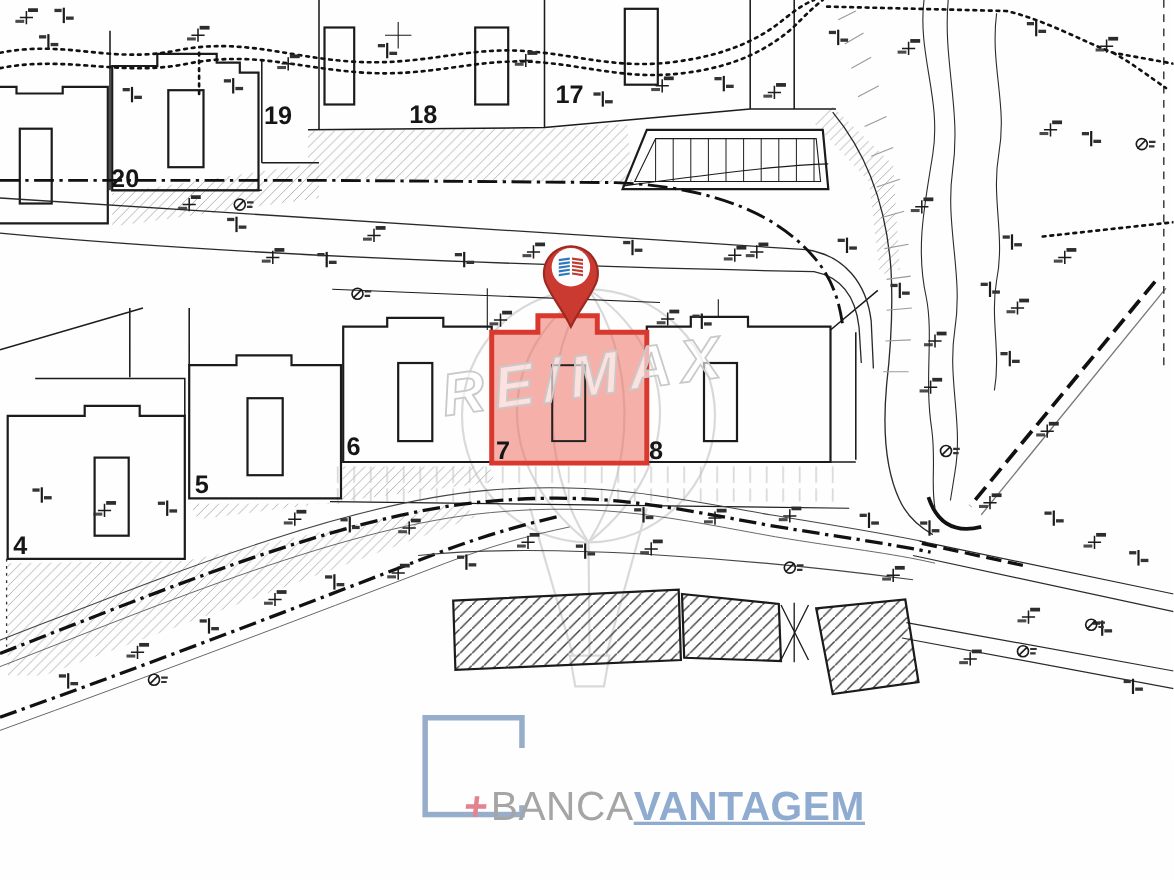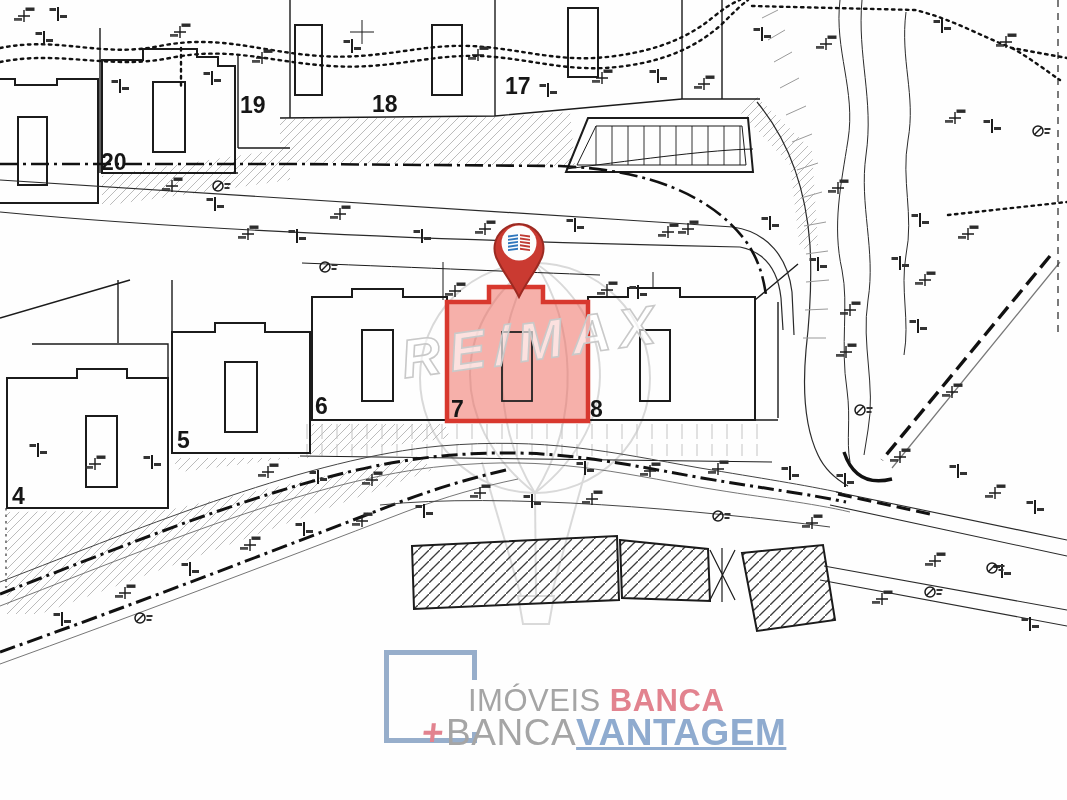--- a/index.html
+++ b/index.html
@@ -286,21 +286,17 @@
           <rect x="1" y="4.6" width="10" height="1.9" fill="#bf3a33"></rect>
         </g>
       </g>
     </g>
   </g>
 </svg>
 
 <div class="brand">
   <div class="brand-square"></div>
   <div class="brand-square-gap"></div>
-  <div class="brand-line1">
-    <span class="t-gray">IMÓVEIS</span>
-    <span class="t-pink">BANCA</span>
-  </div>
   <div class="brand-line2">
     <span class="t-plus">+</span><span class="t-gray">BANCA</span><span class="t-blue">VANTAGEM</span>
   </div>
 </div>
 </div>
 
 </body></html>

